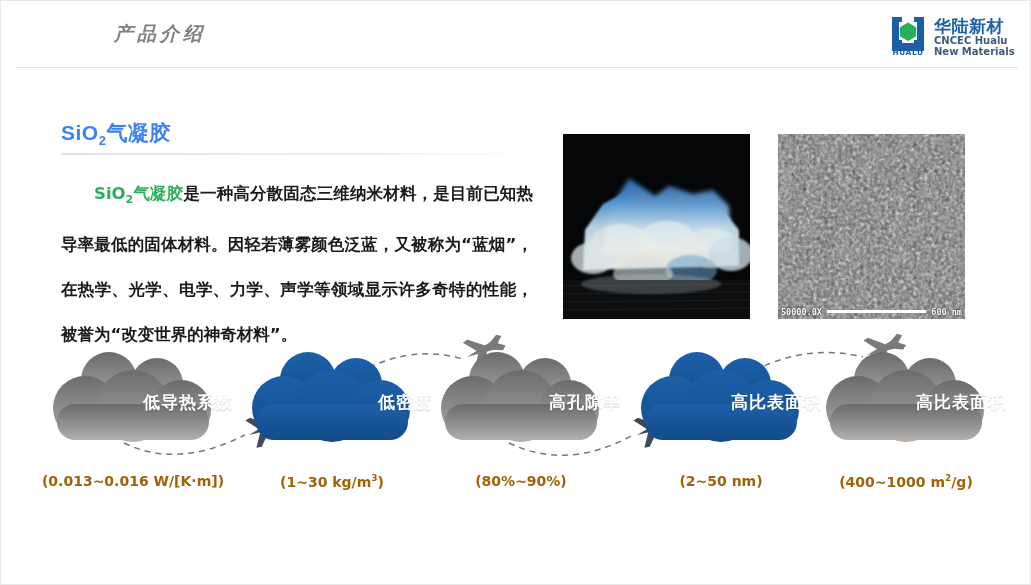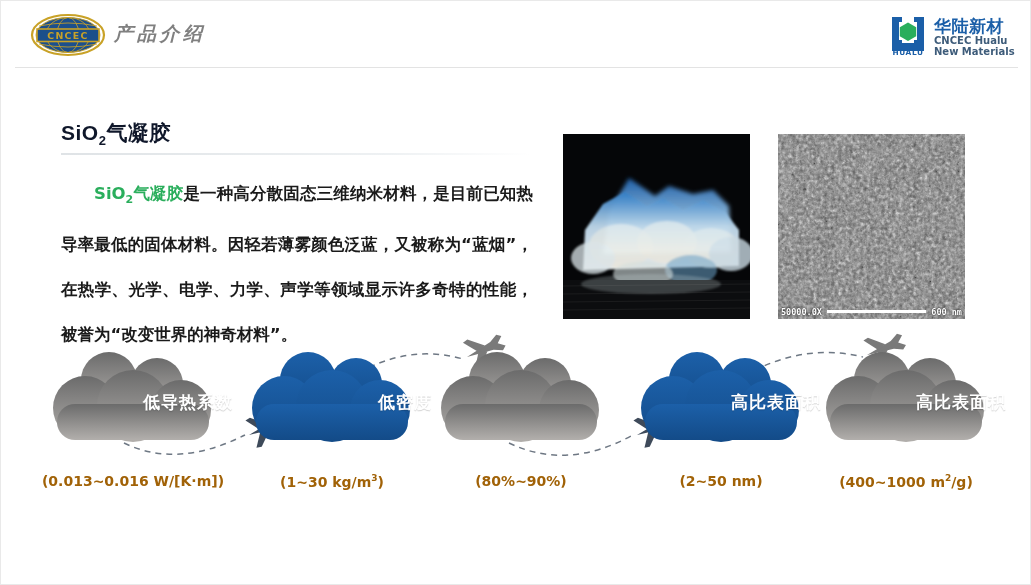--- a/index.html
+++ b/index.html
@@ -35,21 +35,21 @@
     font-family:"DejaVu Sans","Liberation Sans",sans-serif;
     font-style:italic;
   }
   .hualu-logo{
     position:absolute;right:14px;top:10px;width:128px;height:46px;
   }
 
   
   .sec-title{
     position:absolute;left:60px;top:118px;
-    font-size:21px;font-weight:bold;color:#0f172a;
+    font-size:21px;font-weight:bold;color:#3b82f6;
     letter-spacing:0.5px;
   }
   .sec-title sub{font-size:13px;}
   .sec-rule{
     position:absolute;left:60px;top:152px;width:470px;height:2px;
     background:linear-gradient(to right,#dfe3e6 0%,#eef1f3 70%,#ffffff 100%);
   }
 
   
   .body-text{
@@ -112,36 +112,20 @@
 
   .arcs{position:absolute;left:0;top:0;width:1031px;height:175px;pointer-events:none;}
 </style>
 </head>
 <body>
 
 <div class="slide">
 
   <div class="header">
 
-    <div class="cncec-logo">
-      <svg width="86" height="44" viewBox="0 0 86 44">
-        <ellipse cx="43" cy="22" rx="36" ry="20" fill="none" stroke="#C9A227" stroke-width="2.2"></ellipse>
-        <ellipse cx="43" cy="22" rx="32" ry="17.5" fill="#1C4F8C"></ellipse>
-        <g stroke="#C9A227" stroke-width="0.9" fill="none" opacity="0.95">
-          <ellipse cx="43" cy="22" rx="32" ry="17.5"></ellipse>
-          <ellipse cx="43" cy="22" rx="22" ry="17.5"></ellipse>
-          <ellipse cx="43" cy="22" rx="11" ry="17.5"></ellipse>
-          <line x1="11" y1="22" x2="75" y2="22"></line>
-          <path d="M14 13 Q43 7 72 13"></path>
-          <path d="M14 31 Q43 37 72 31"></path>
-        </g>
-        <rect x="12" y="16" width="62" height="12.5" fill="#1B4F8A" stroke="#C9A227" stroke-width="1.6"></rect>
-        <text x="43" y="25.6" text-anchor="middle" font-family="DejaVu Sans, Liberation Sans, sans-serif" font-size="9.4" font-weight="bold" fill="#C9A227" letter-spacing="1.3">CNCEC</text>
-      </svg>
-    </div>
 
     <div class="header-title">产品介绍</div>
 
     <div class="hualu-logo">
       <svg width="128" height="46" viewBox="0 0 128 46">
         <g>
           <path d="M4 6 h10 v26 h16 v8 H4 Z" fill="#1B5FA8"></path>
           <path d="M36 6 h-10 v26 h-16 v8 h26 Z" fill="#1B5FA8"></path>
           <rect x="11" y="11" width="18" height="18" fill="#ffffff"></rect>
           <polygon points="20,11.5 28.2,16.2 28.2,25.3 20,30 11.8,25.3 11.8,16.2" fill="#2AAE5C"></polygon>
@@ -337,20 +321,21 @@
             </defs>
           <g fill="url(#cg3)">
             <circle cx="76" cy="34" r="28"></circle>
               <circle cx="124" cy="38" r="26"></circle>
             <circle cx="52" cy="62" r="32"></circle>
               <circle cx="100" cy="60" r="36"></circle>
             <circle cx="148" cy="64" r="30"></circle>
             <rect x="24" y="58" width="152" height="36" rx="18"></rect>
           </g>
         </svg>
+        <div class="cloud-label">高孔隙率</div>
       </div>
       <div class="cloud-value">(80%~90%)</div>
     </div>
 
     <div class="cloud-cell" style="left:620px;">
       <div class="cloud-wrap">
         <svg class="cloud-svg" width="200" height="105" viewBox="0 0 200 105">
           <defs>
               <linearGradient id="cg4" x1="0" y1="0" x2="0" y2="1">
             <stop offset="0%" stop-color="#1C60A9"></stop>

